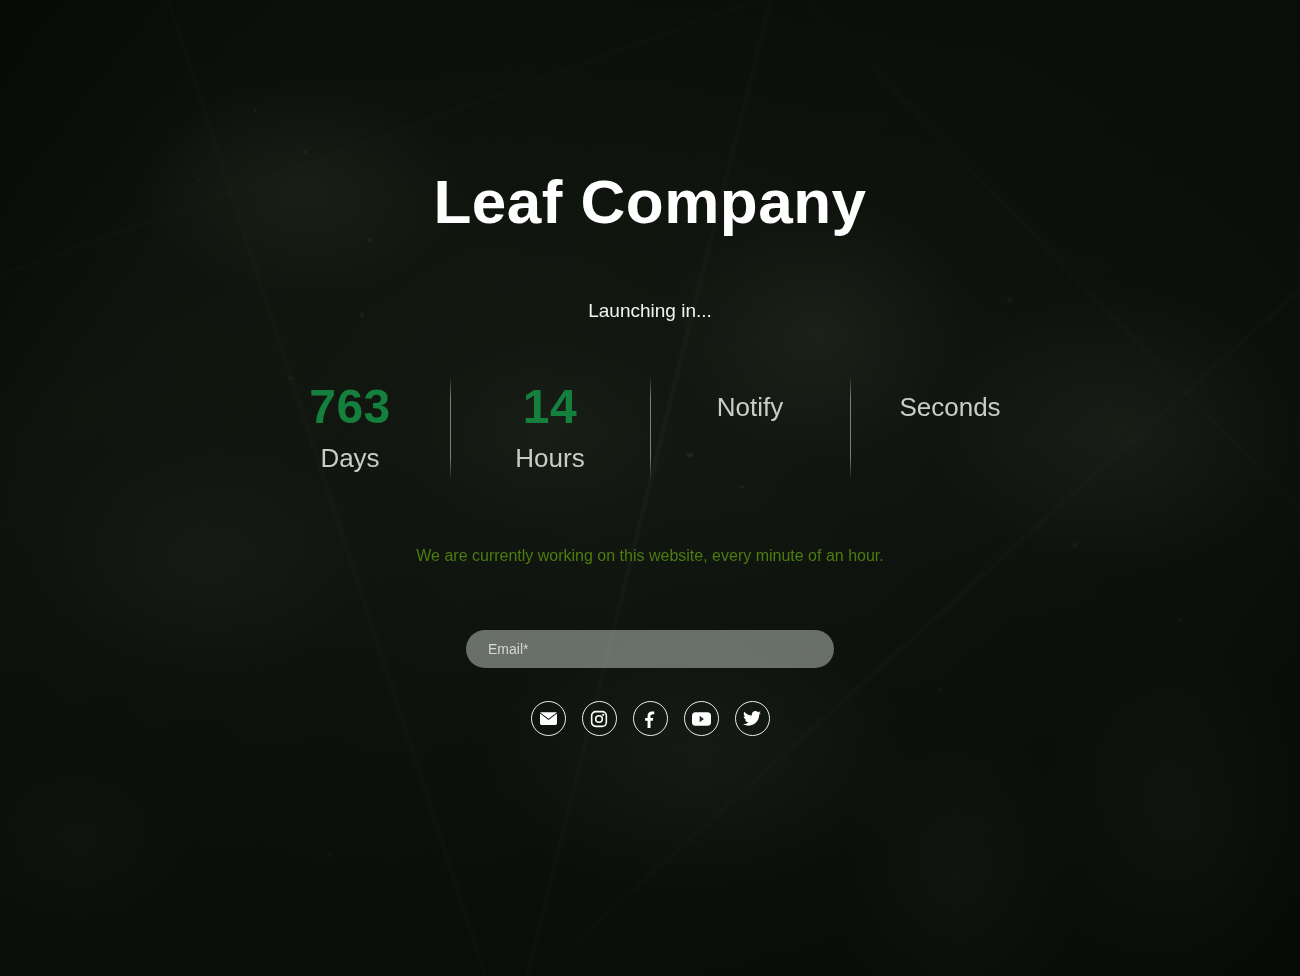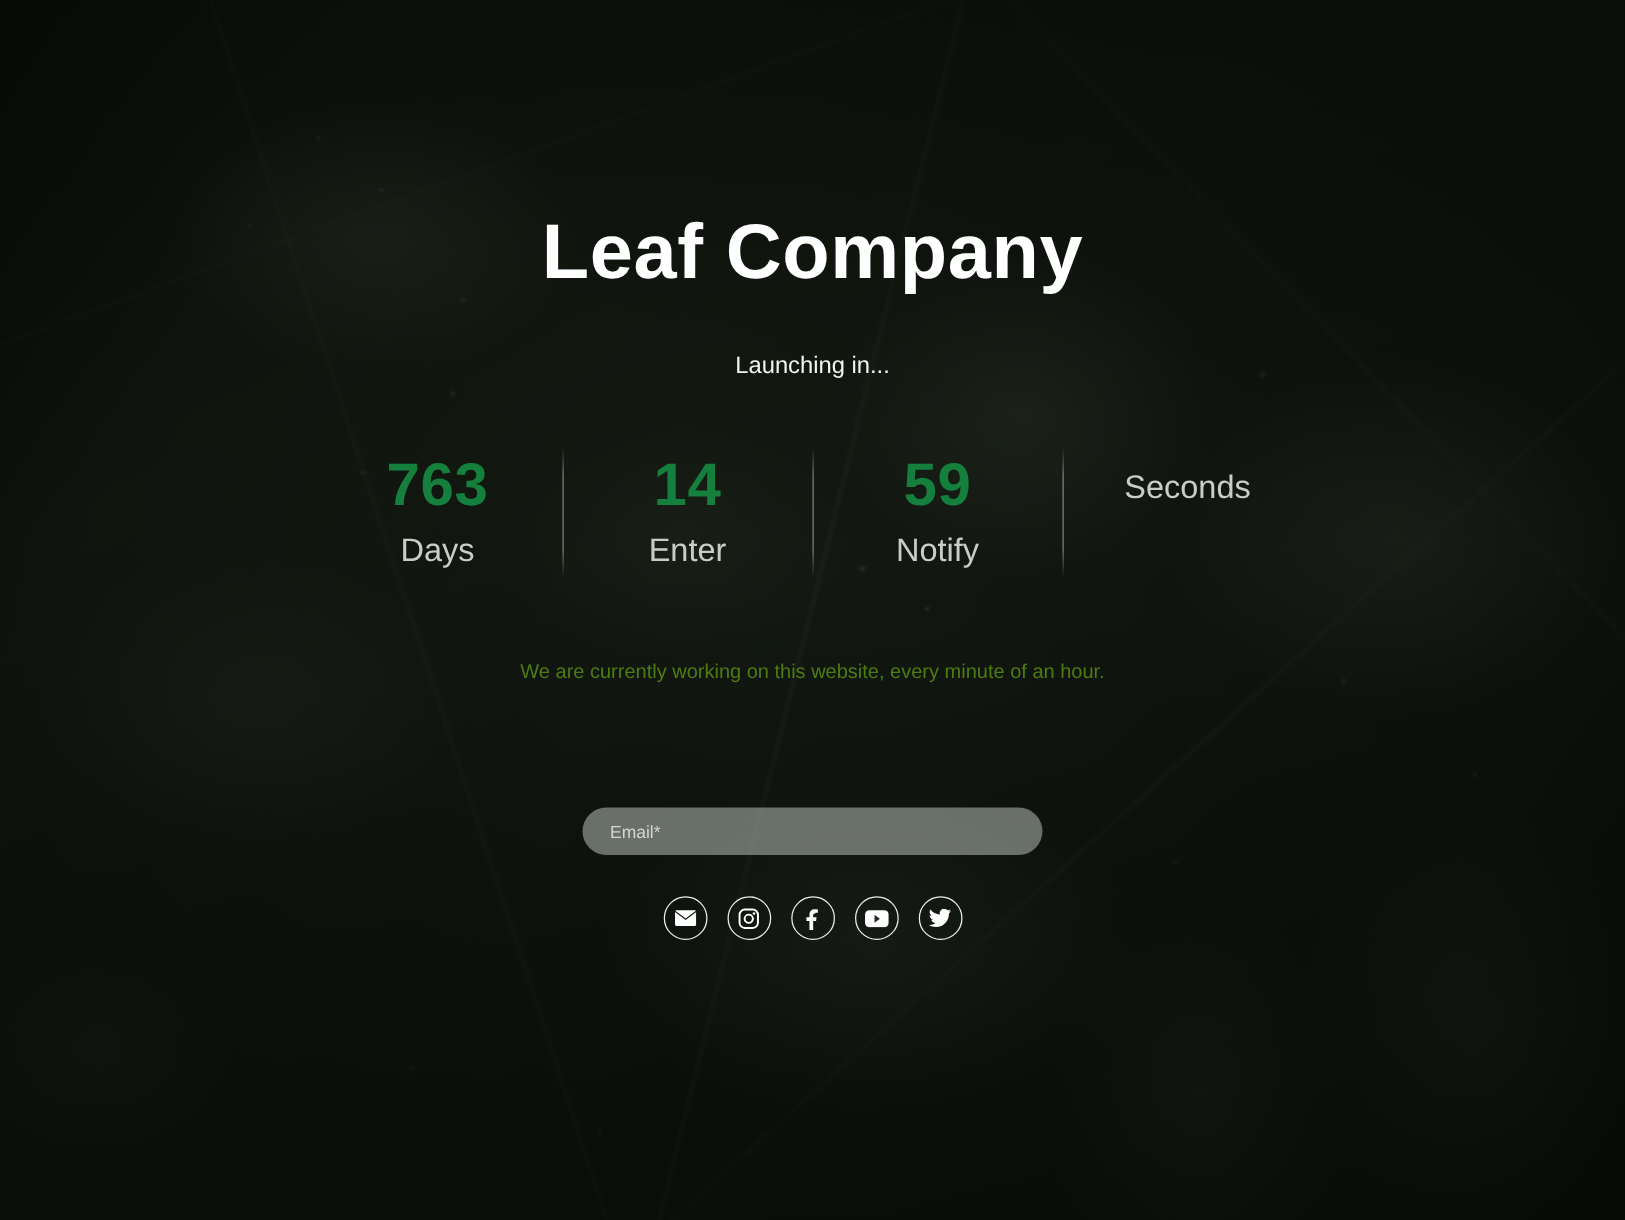--- a/index.html
+++ b/index.html
@@ -95,21 +95,21 @@
     margin-top: 168px;
     font-size: 62px;
     font-weight: bold;
     color: #ffffff;
     letter-spacing: 0.5px;
     line-height: 1.1;
     text-align: center;
   }
 
   .tagline {
-    margin-top: 46px;
+    margin-top: 64px;
     font-size: 19px;
     color: #f2f4f1;
     font-weight: normal;
     text-align: center;
   }
 
   
   .countdown {
     margin-top: 50px;
     display: flex;
@@ -154,21 +154,21 @@
     font-size: 16px;
     line-height: 1.55;
     color: #4d7c0f;
     text-align: center;
     max-width: 640px;
   }
   .description .line { display: block; }
 
   
   .signup {
-    margin-top: 96px;
+    margin-top: 62px;
     width: 368px;
     display: flex;
     flex-direction: column;
     align-items: stretch;
   }
 
   .email-input {
     height: 38px;
     border: none;
     outline: none;
@@ -234,25 +234,24 @@
 
     <div class="countdown">
 
       <div class="cd-cell">
         <div class="cd-value">763</div>
         <div class="cd-label">Days</div>
       </div>
 
       <div class="cd-cell">
         <div class="cd-value">14</div>
-        <div class="cd-label">Enter</div>
+        <div class="cd-label">Hours</div>
       </div>
 
       <div class="cd-cell">
-        <div class="cd-value">59</div>
         <div class="cd-label">Notify</div>
       </div>
 
       <div class="cd-cell">
         <div class="cd-label">Seconds</div>
       </div>
 
     </div>
 
     <p class="description">

